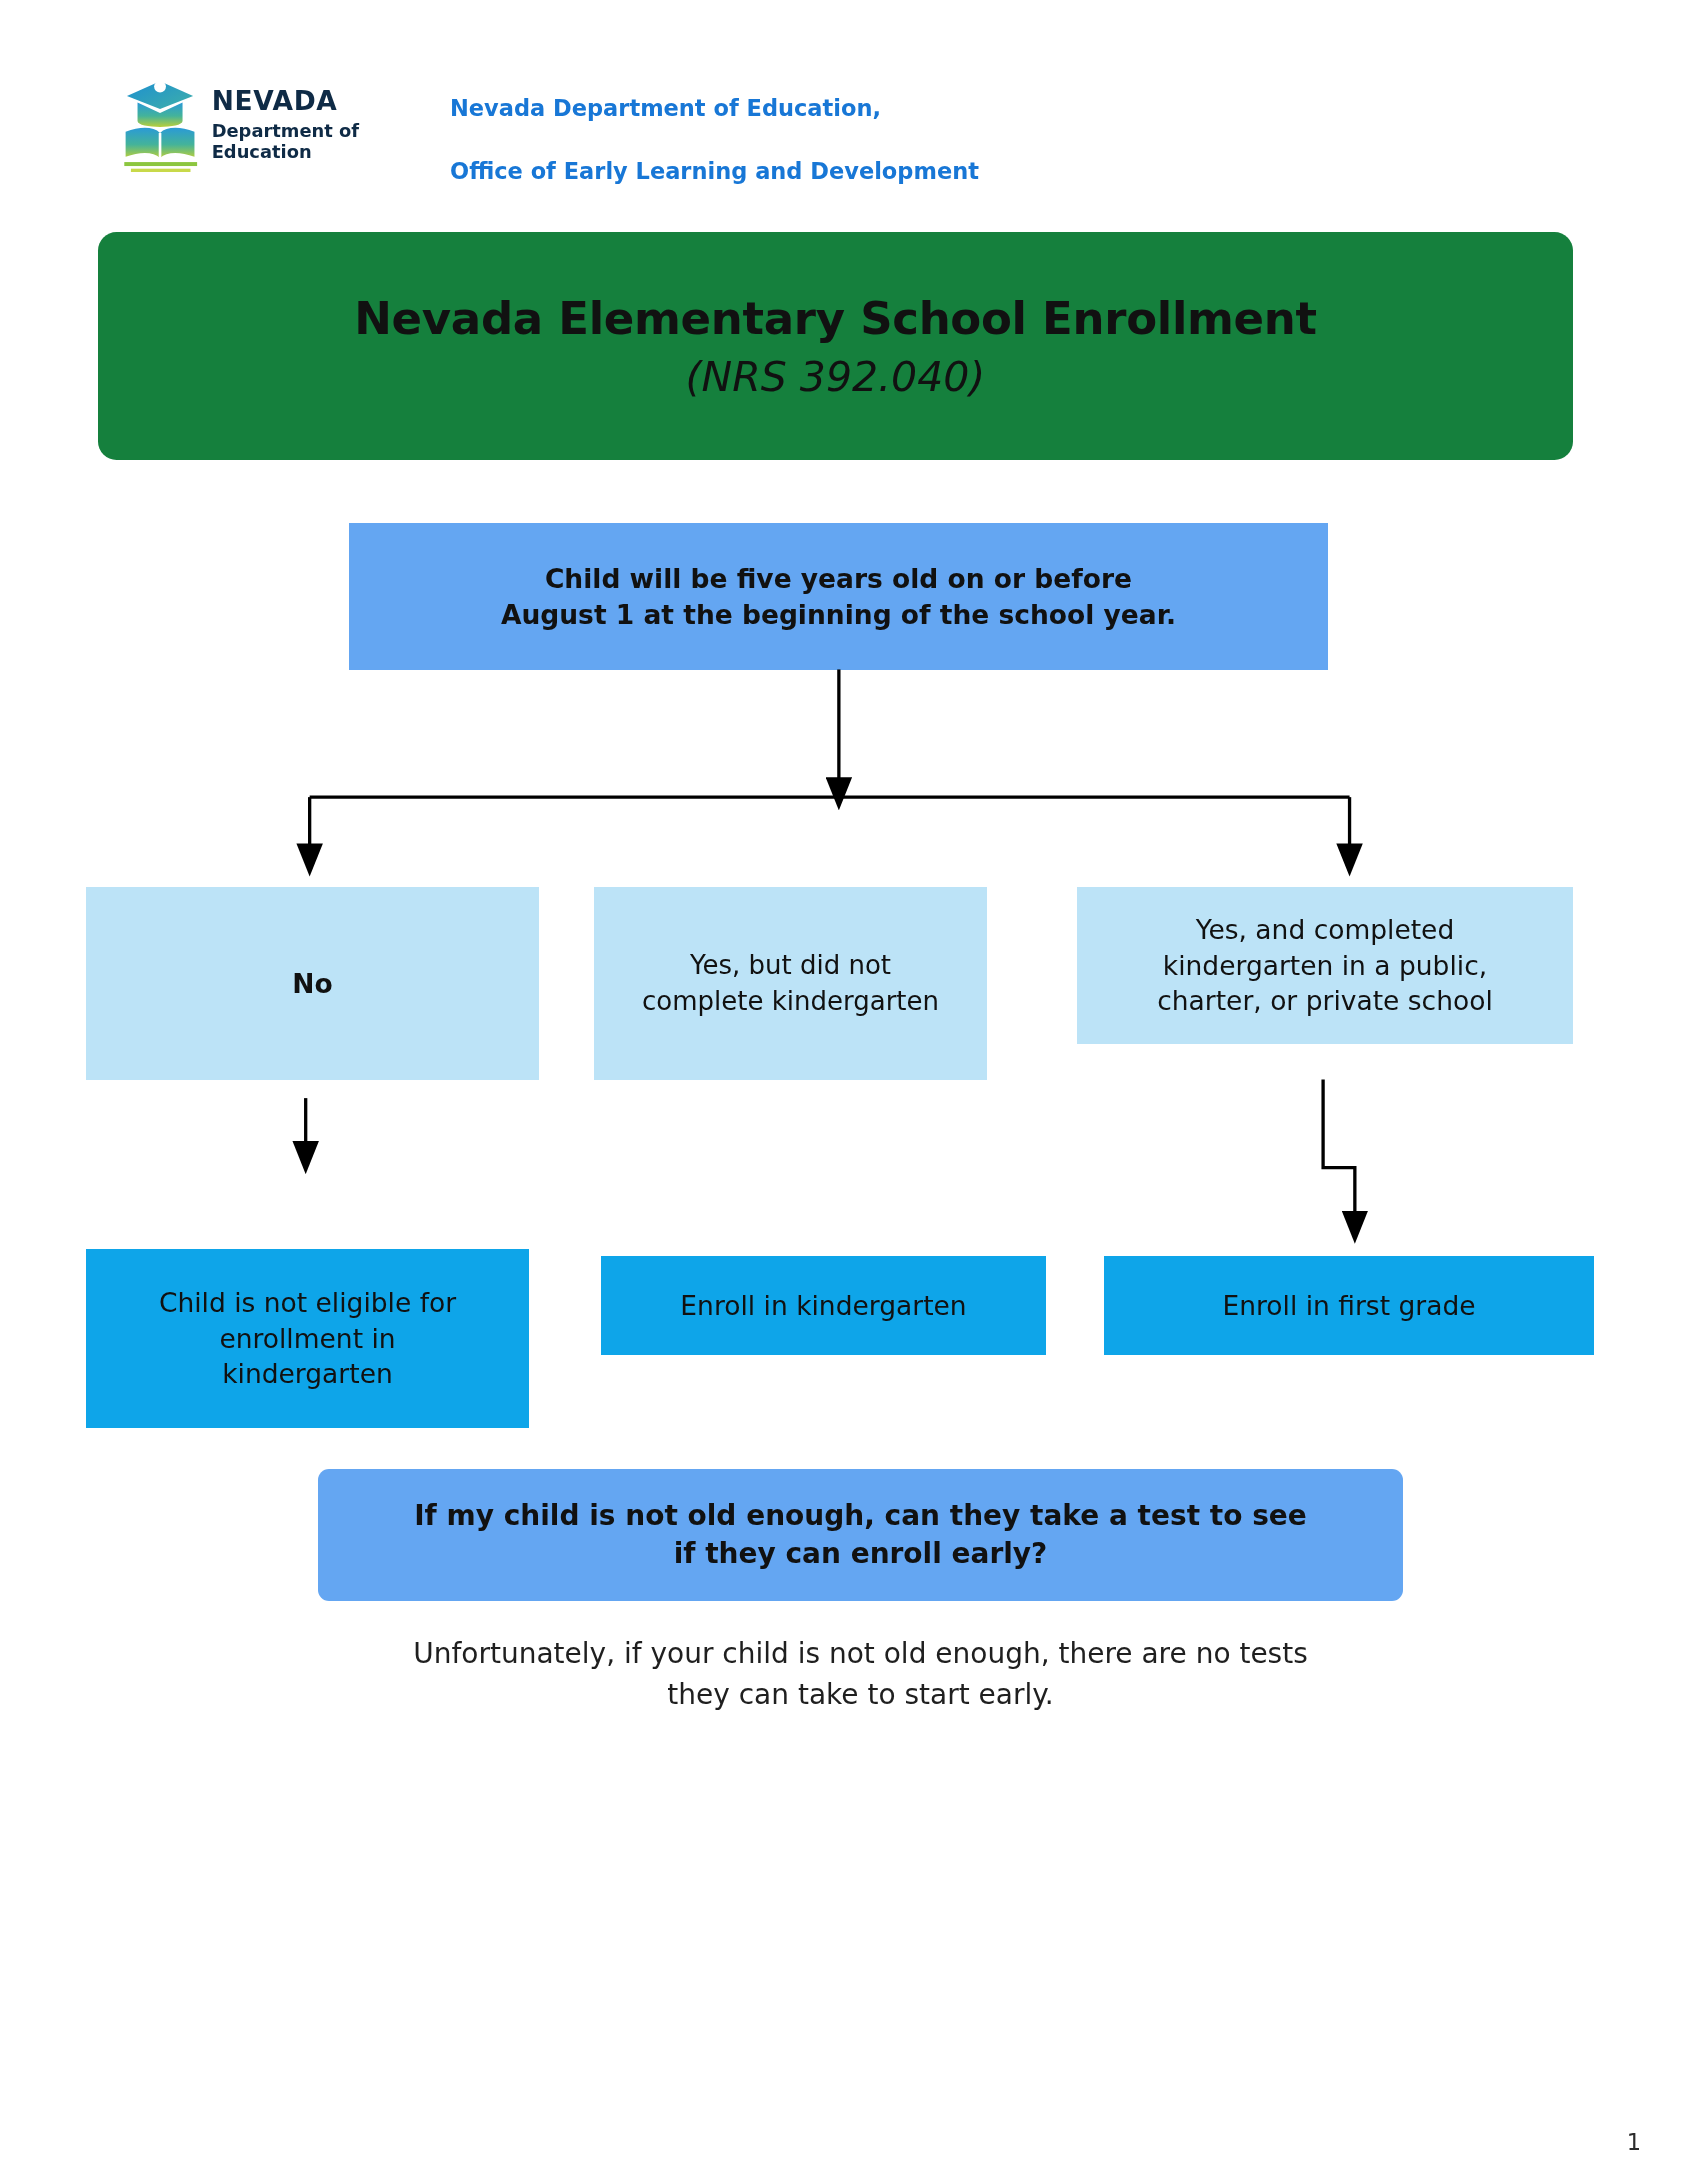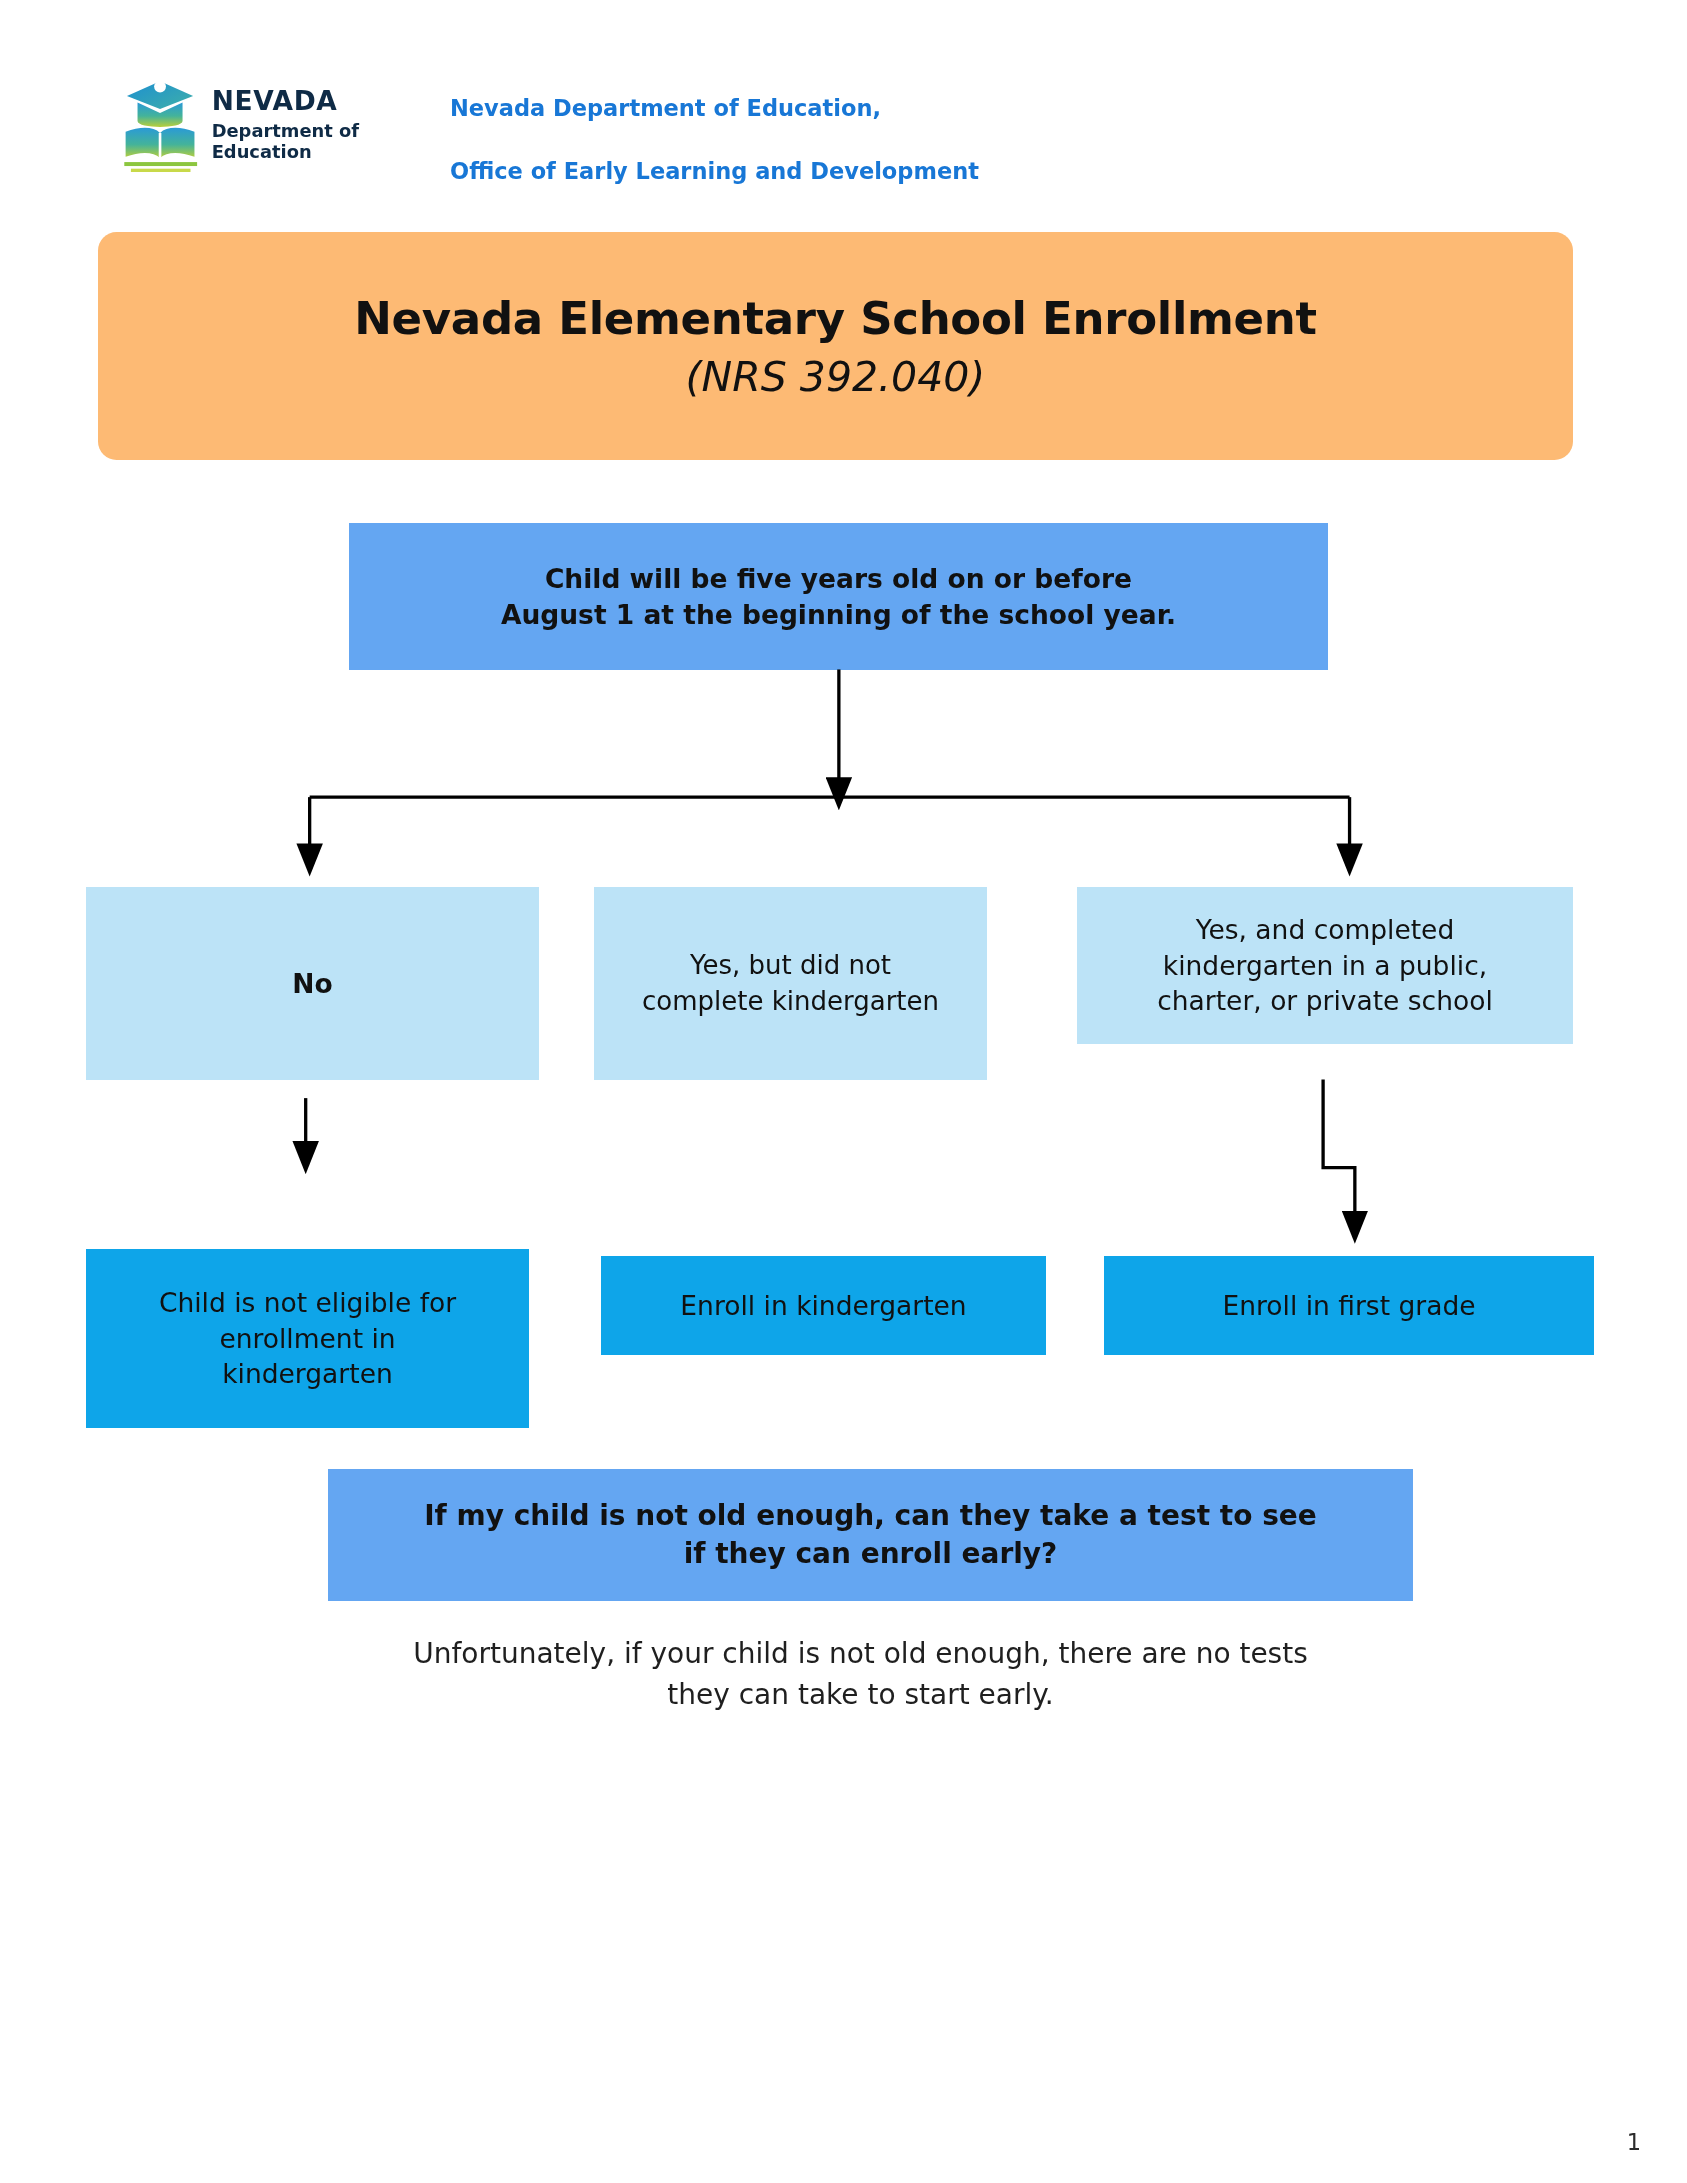--- a/index.html
+++ b/index.html
@@ -44,21 +44,21 @@
     margin-top: 28px;
   }
 
   
   .title-panel {
     position: absolute;
     left: 98px;
     top: 232px;
     width: 1475px;
     height: 228px;
-    background: #fdba74;
+    background: #15803d;
     border-radius: 18.5px;
     display: flex;
     flex-direction: column;
     align-items: center;
     justify-content: center;
   }
   .title-main {
     font-size: 45px;
     font-weight: 700;
     color: #111111;
@@ -109,22 +109,22 @@
   }
   .b-enrollk {
     left: 601px; top: 1256px; width: 445px; height: 99px;
     font-size: 26.5px; font-weight: 400;
   }
   .b-enroll1 {
     left: 1104px; top: 1256px; width: 490px; height: 99px;
     font-size: 26.5px; font-weight: 400;
   }
   .b-question {
-    left: 328px; top: 1469px; width: 1085px; height: 132px;
-    font-size: 28px; font-weight: 700;
+    left: 318px; top: 1469px; width: 1085px; height: 132px;
+    font-size: 28px; font-weight: 700; border-radius: 11px;
   }
 
   .answer-text {
     position: absolute;
     left: 265px;
     top: 1634px;
     width: 1191px;
     text-align: center;
     font-size: 28px;
     font-weight: 400;

